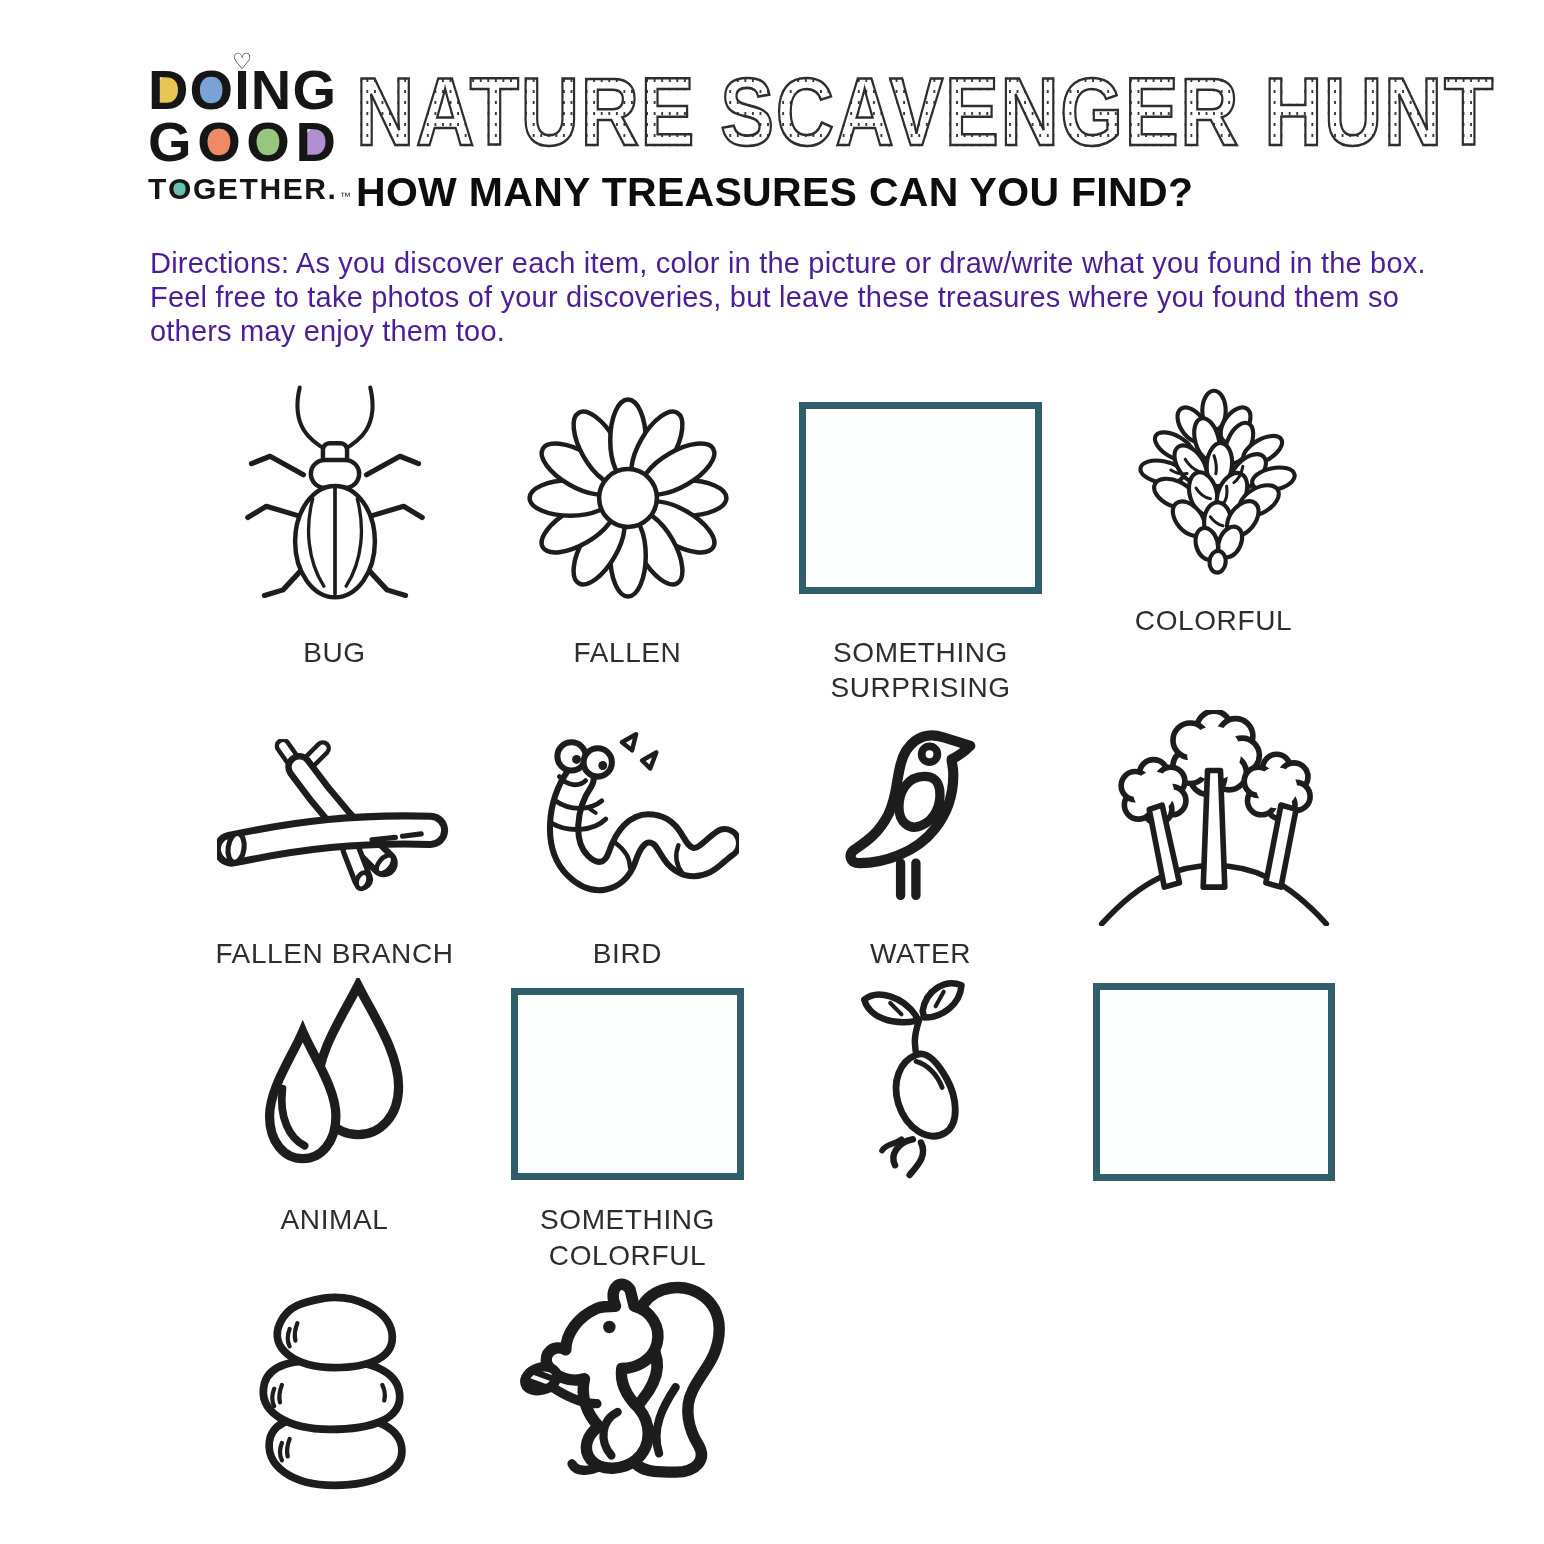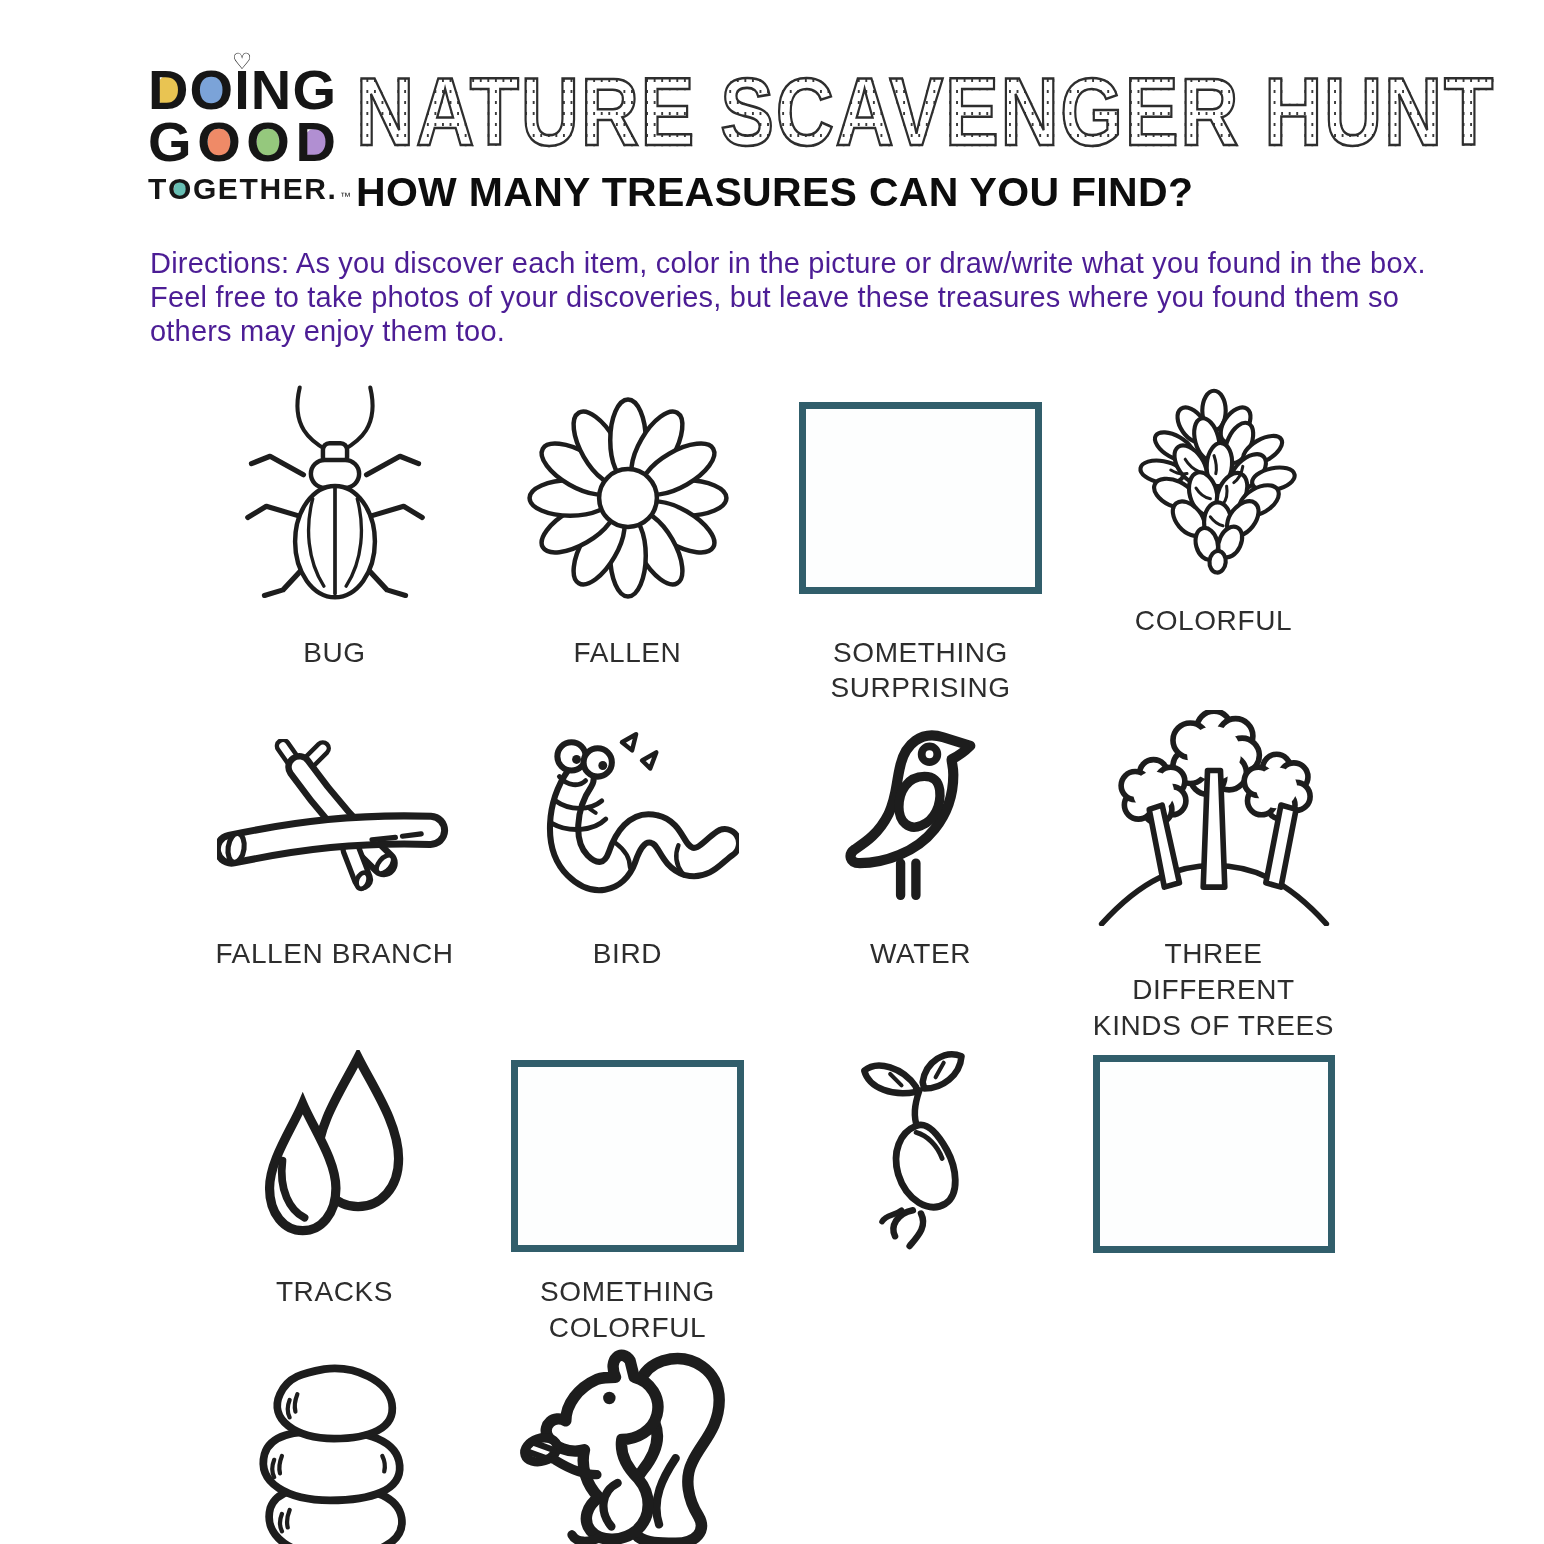--- a/index.html
+++ b/index.html
@@ -283,35 +283,33 @@
                 <circle cx="93" cy="40" r="6.5"></circle>
               <circle cx="86" cy="44" r="6.5"></circle>
                 <circle cx="77" cy="42" r="6.5"></circle>
                 <circle cx="75.5" cy="33" r="6.5"></circle>
               <circle cx="84" cy="36" r="9.5" stroke="none"></circle>
             </g>
             <path d="M86,44 L79,80 L86,82 L93,46 Z"></path>
           </g>
         </svg>
       </div>
-      <div class="label">THREE DIFFERENT
-KINDS OF TREES</div>
     </div>
 
     <div class="cell">
       <div class="art a3">
         <svg width="176" height="212" viewBox="0 0 95 115">
           <g fill="none" stroke="#1d1d1d" stroke-linecap="round">
             <path d="M60,4 C52,20 38,40 38,59 C38,75 48,85 60,85 C72,85 82,75 82,59 C82,40 68,20 60,4 Z" fill="#fff" stroke-width="5"></path>
             <path d="M30,29 C24,43 12,60 12,75 C12,89 20,98 30,98 C40,98 48,89 48,75 C48,60 36,43 30,29 Z" fill="#fff" stroke-width="5"></path>
             <path d="M19,60 C17,76 23,87 31,91" stroke-width="4.2"></path>
           </g>
         </svg>
       </div>
-      <div class="label">TRACKS</div>
+      <div class="label">ANIMAL</div>
     </div>
 
     <div class="cell">
       <div class="art a3">
         <div class="draw-box" style="width:233px;height:192px;"></div>
       </div>
       <div class="label">SOMETHING
 COLORFUL</div>
     </div>
 

